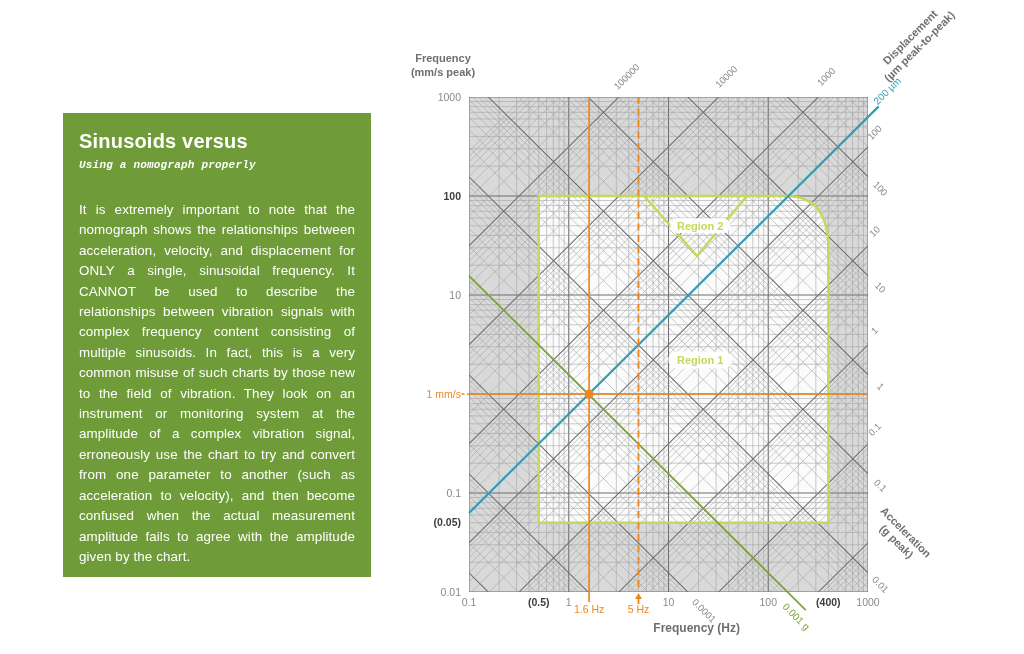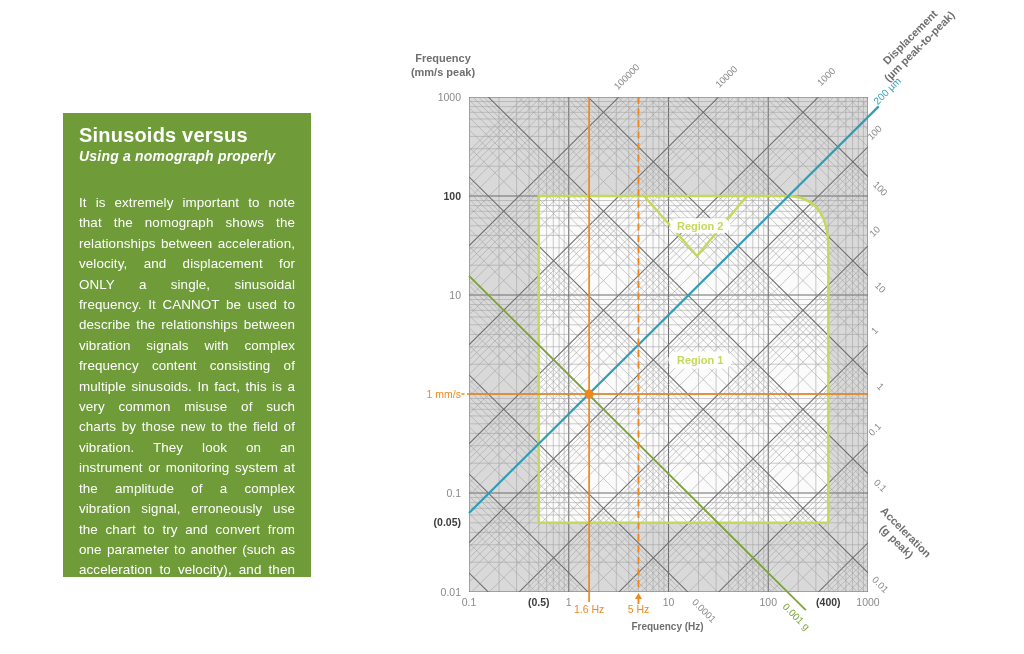--- a/index.html
+++ b/index.html
@@ -1,30 +1,30 @@
 <!DOCTYPE html>
 <html><head>
 <meta charset="utf-8">
 <style>
   html,body{margin:0;padding:0;}
   body{
     width:1024px;height:654px;position:relative;background:#ffffff;overflow:hidden;
     font-family:"Liberation Sans",sans-serif;
   }
   .info-card{
-    position:absolute;left:63px;top:113px;width:248px;height:464px;
-    box-sizing:border-box;padding:9px 16px;color:#ffffff;z-index:3;
+    position:absolute;left:63px;top:113px;width:308px;height:464px;
+    box-sizing:border-box;padding:15px 16px;color:#ffffff;z-index:3;
   }
   .card-title{font-size:20px;font-weight:bold;line-height:26px;letter-spacing:.2px;}
-  .card-subtitle{font-size:14px;font-style:italic;font-weight:bold;letter-spacing:.2px;}
+  .card-subtitle{font-size:11px;font-style:italic;font-weight:bold;margin-top:5px;letter-spacing:.2px;font-family:Liberation Mono, monospace;}
   .card-body{margin:0;margin-top:29px;font-size:13.4px;line-height:20.4px;text-align:justify;letter-spacing:.1px;}
   .chart-label{position:absolute;z-index:2;color:#6f6f6f;font-weight:bold;text-align:center;}
   .chart-title{left:535px;top:15px;width:260px;font-size:11.5px;line-height:13.5px;}
   .velocity-title{left:393px;top:51px;width:100px;font-size:11px;line-height:14px;}
-  .frequency-title{left:595px;top:621px;width:145px;font-size:10px;}
+  .frequency-title{left:595px;top:621px;width:145px;font-size:12px;text-align:right;}
   .displacement-title{left:849px;top:29px;width:132px;font-size:11px;line-height:13px;transform:rotate(-45deg);}
   .acceleration-title{left:847px;top:524px;width:108px;font-size:11px;line-height:13px;transform:rotate(45deg);}
   #nomo{position:absolute;left:0;top:0;z-index:1;}
   svg text{font-family:"Liberation Sans",sans-serif;}
 </style>
 </head>
 <body>
 
 <section class="info-card" style="background: rgb(111, 156, 57);">
   <div class="card-title">

